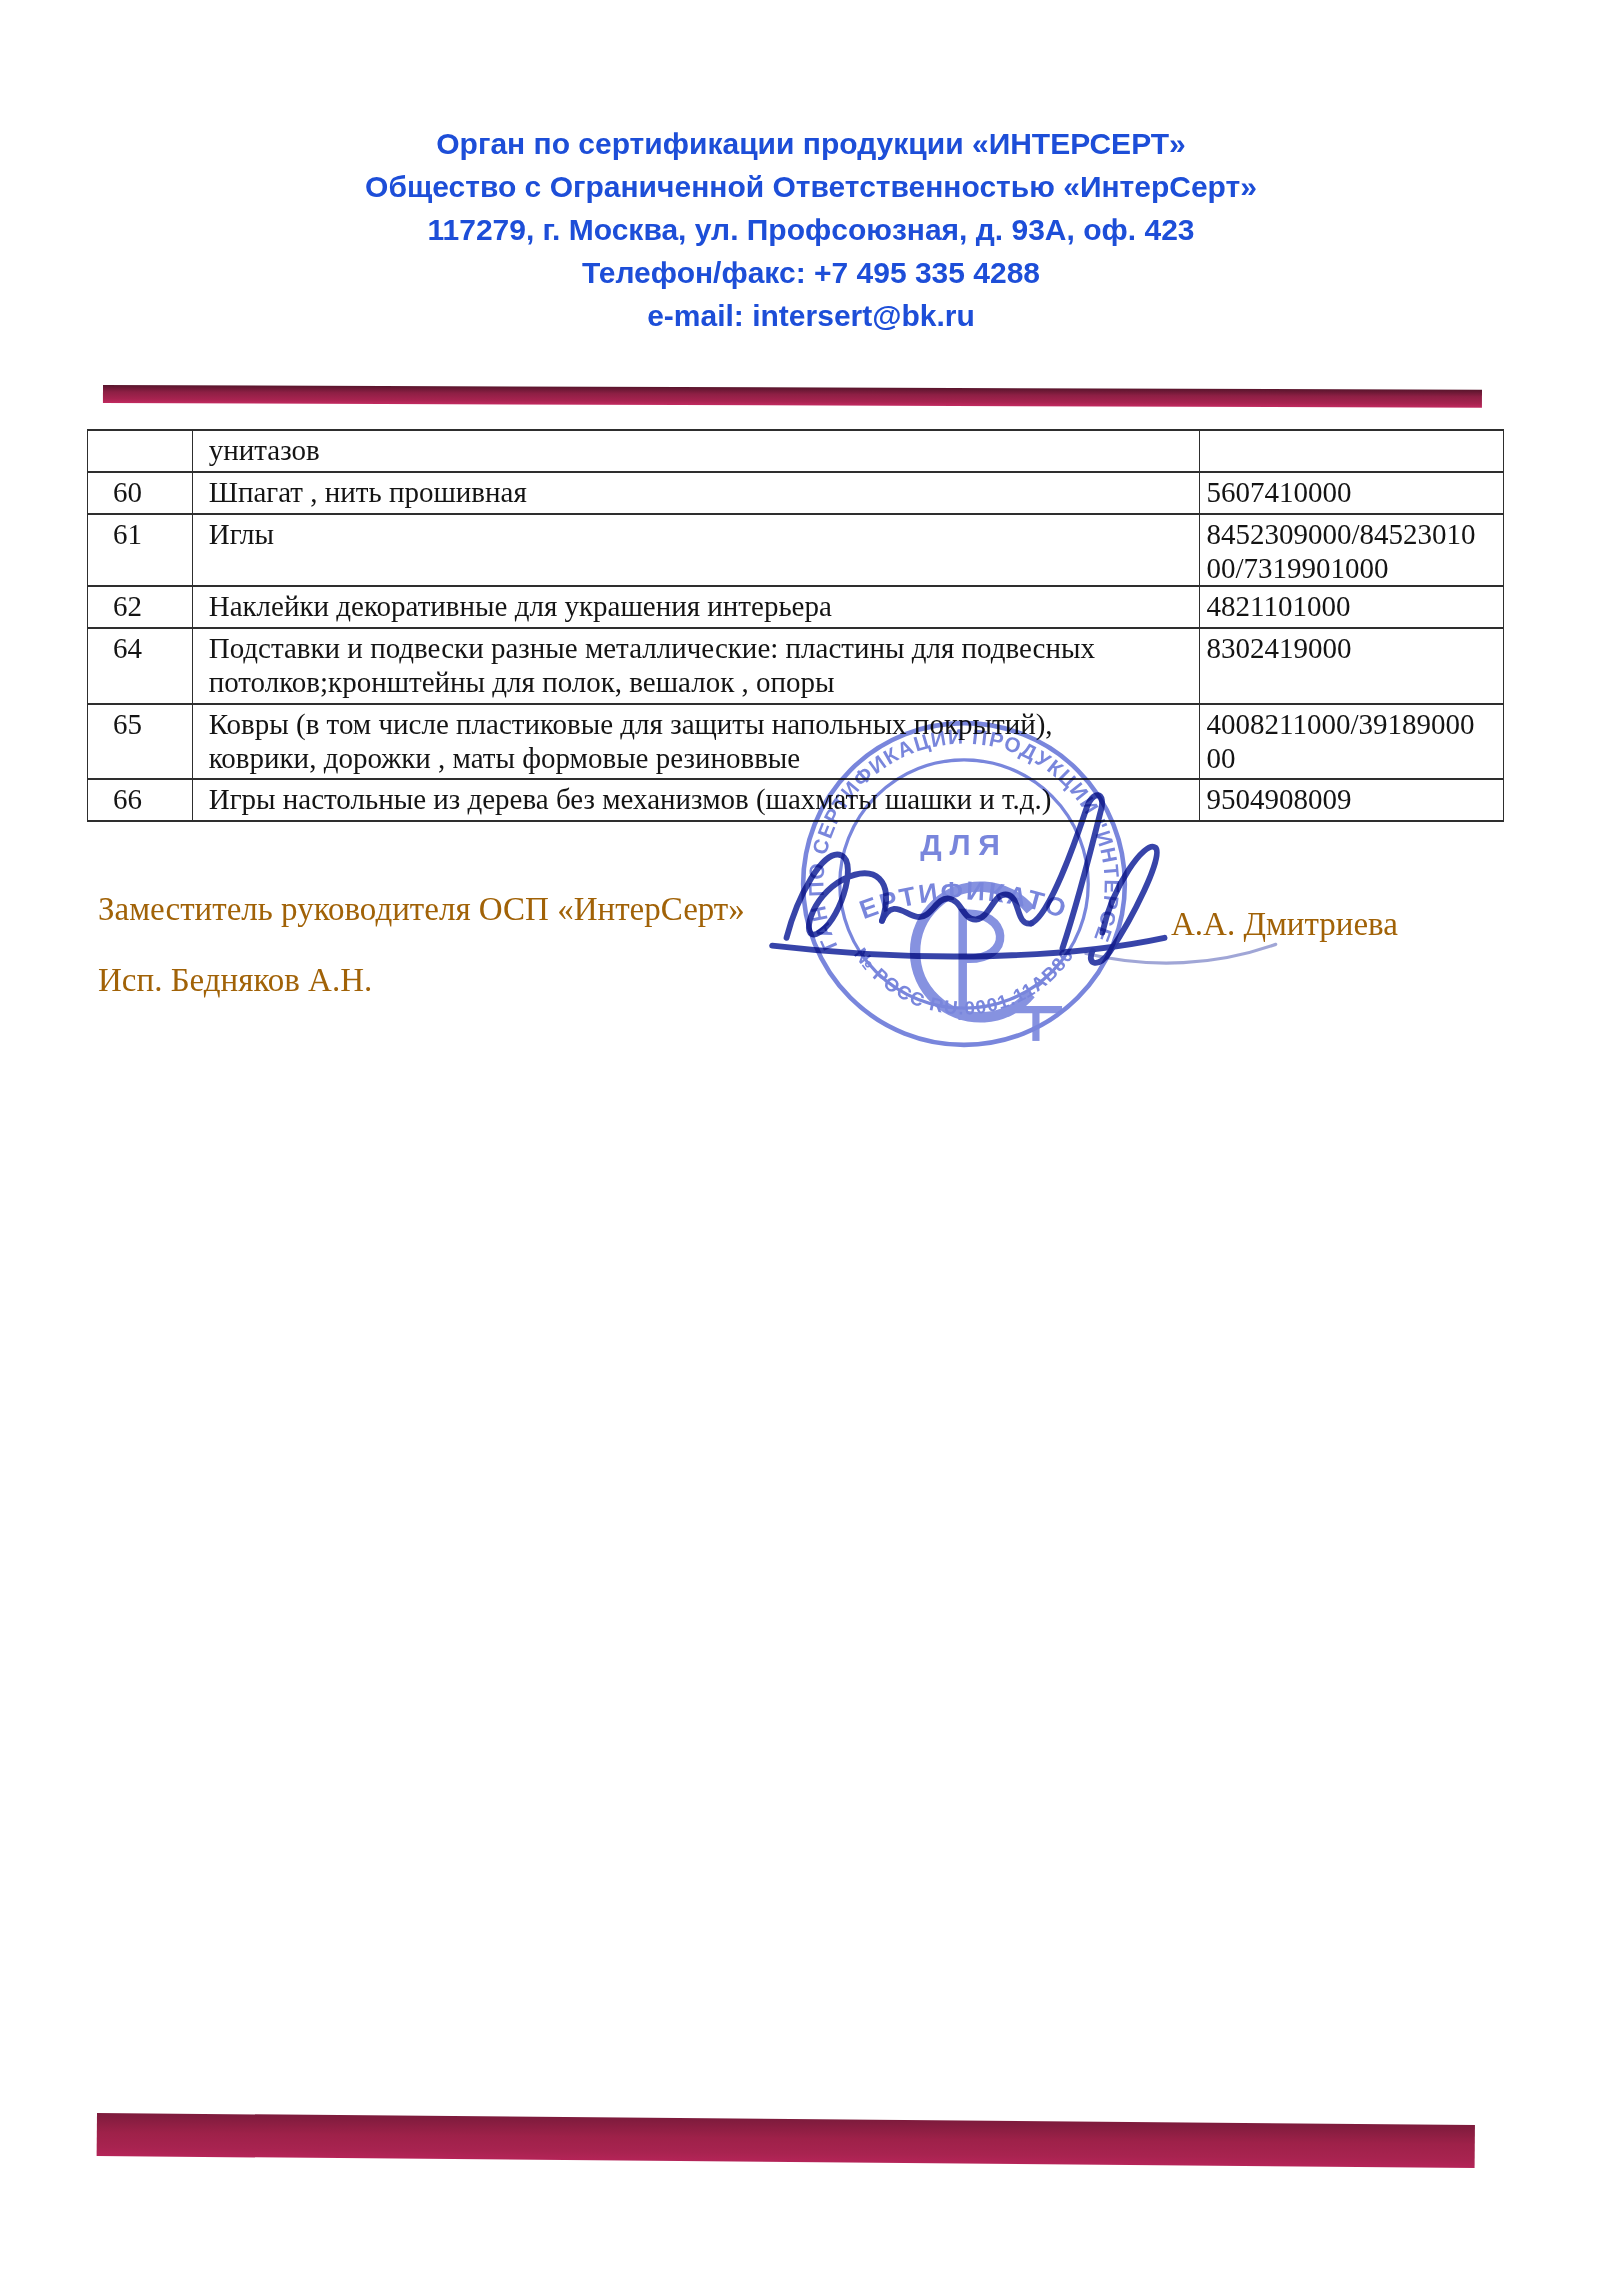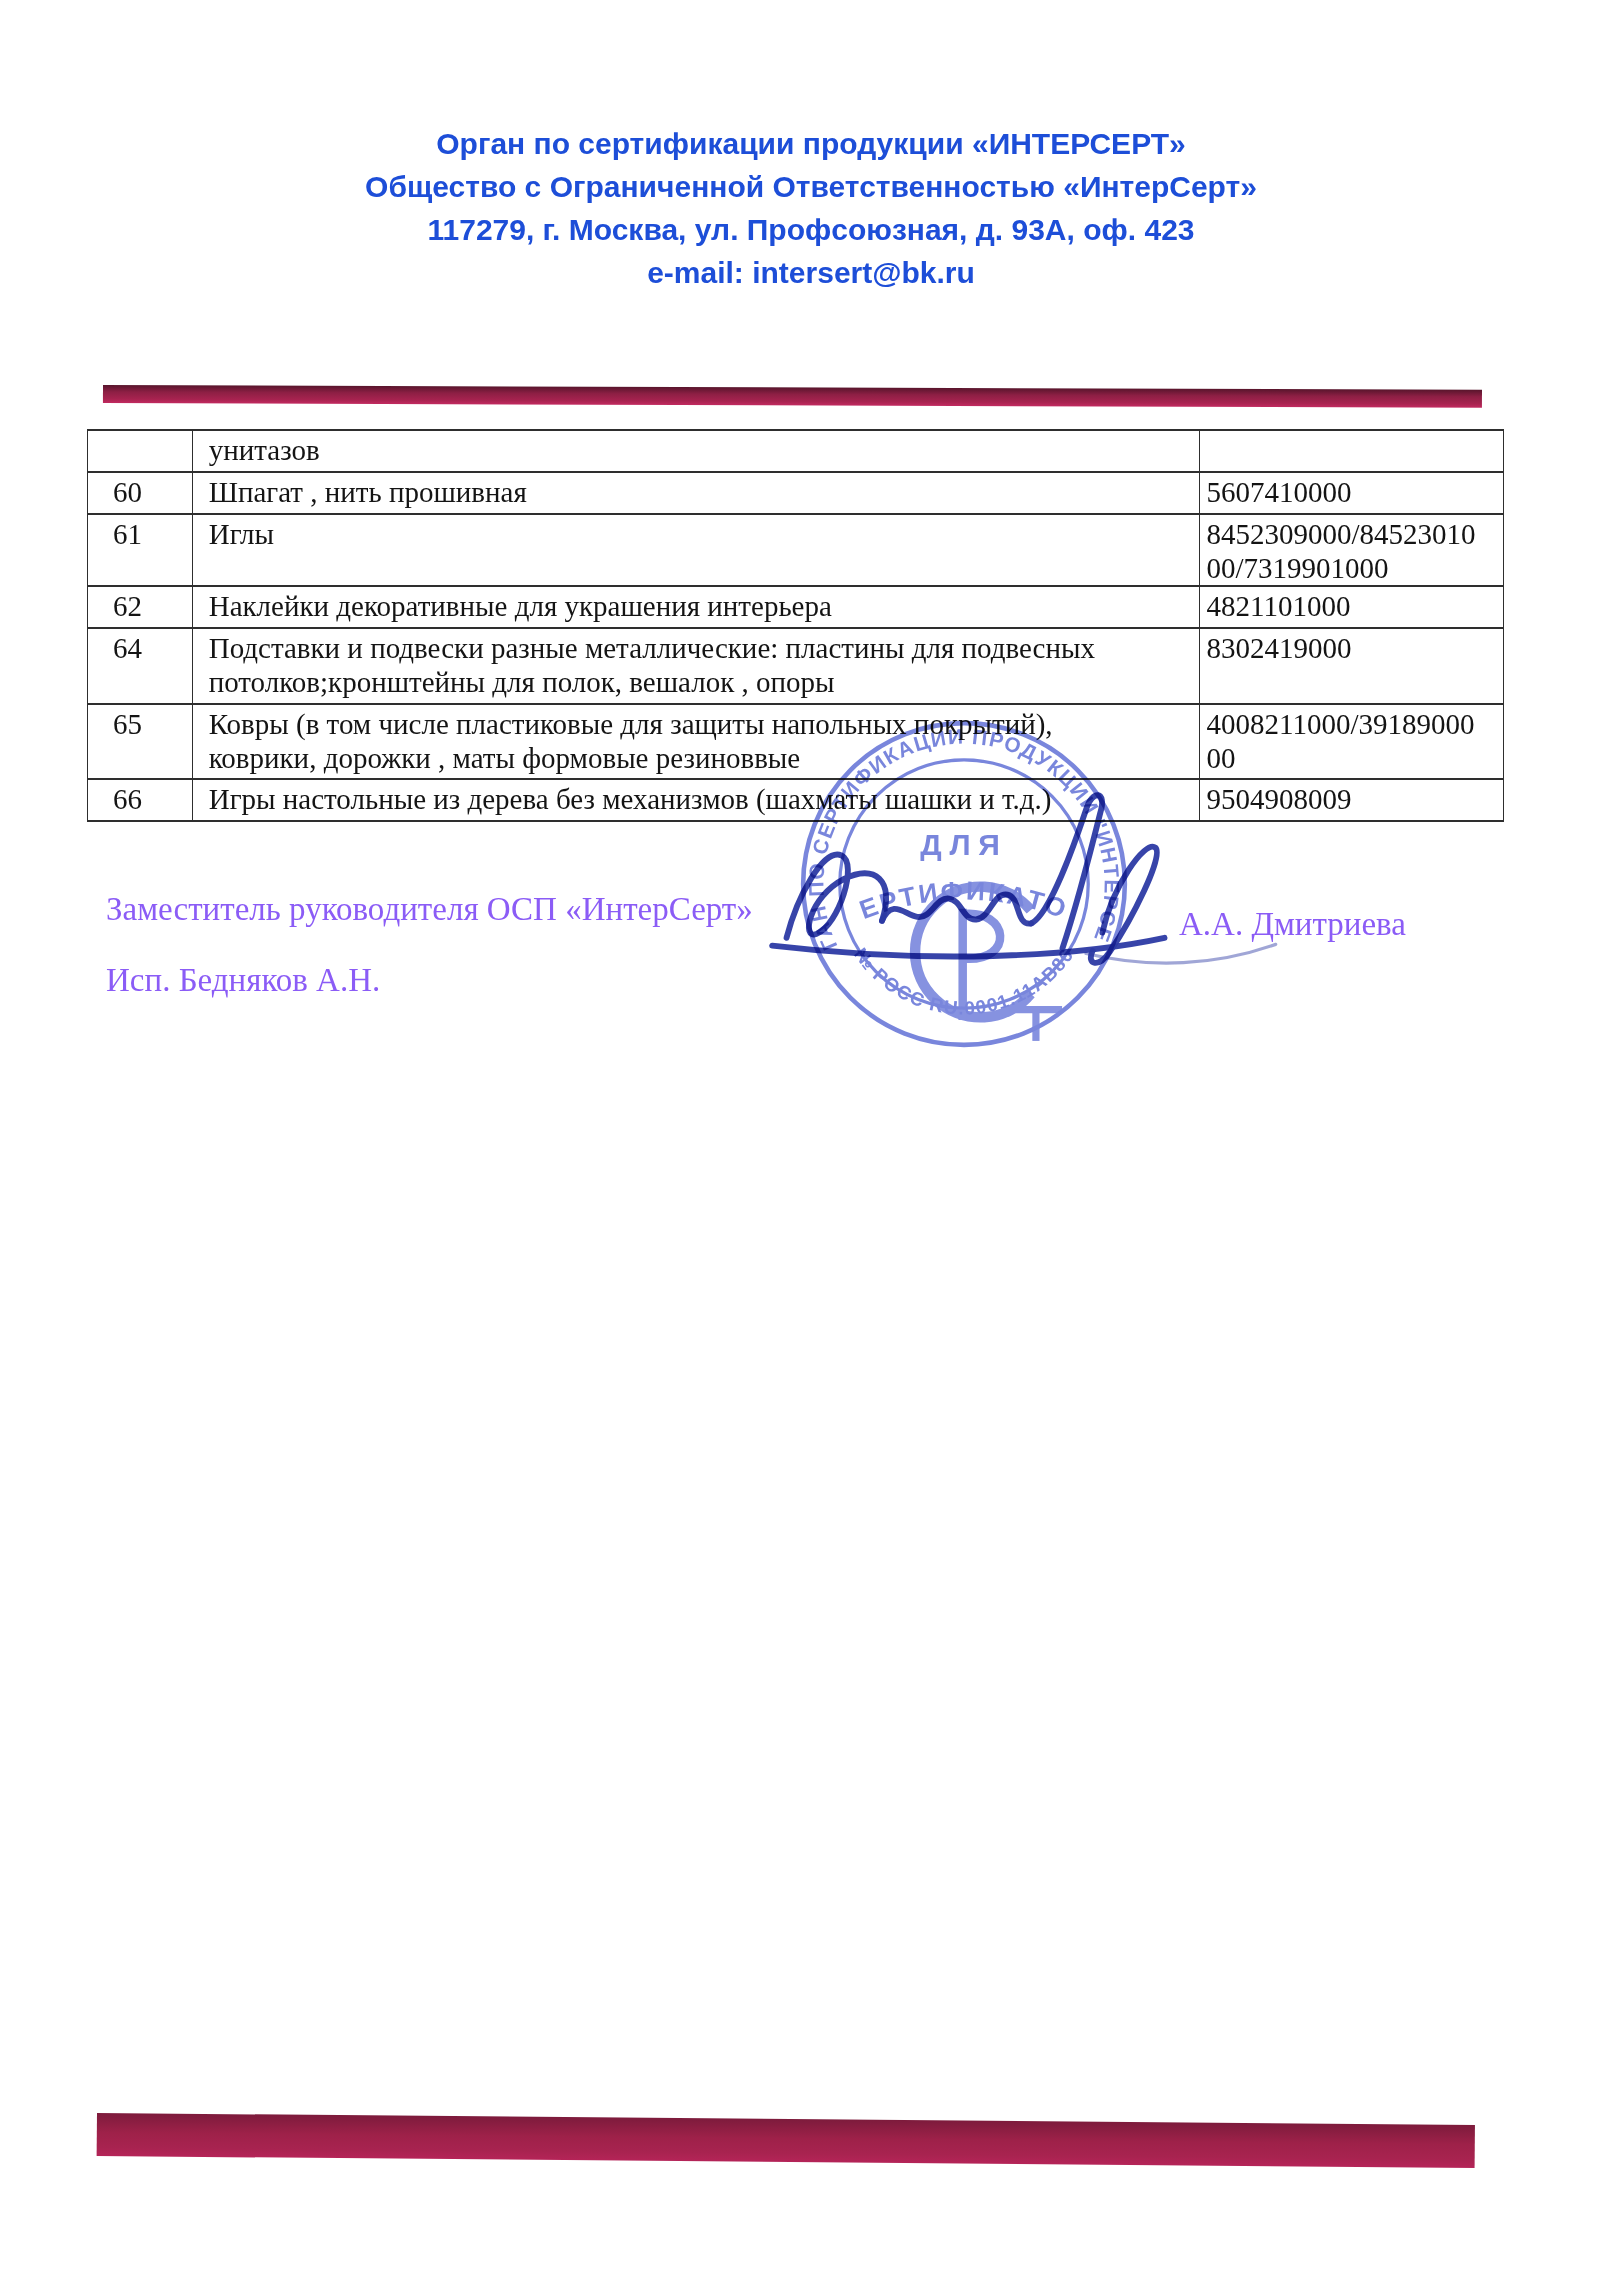--- a/index.html
+++ b/index.html
@@ -54,21 +54,21 @@
   td.cell-code { padding:2px 6.5px 0 6.5px; line-height:33px; }
   tr.r1 { height:38px; }  tr.r2 { height:38px; }
   tr.r3 { height:71px; } tr.r4 { height:37px; }
   tr.r5 { height:65px; } tr.r6 { height:72px; }
   tr.r7 { height:71px; } tr.r8 { height:38px; }
 
   
   .sig-text {
     position:absolute;
     font-family:"Liberation Serif", serif;
-    font-size:33px; color:#8b5cf6; white-space:nowrap;margin-left:8px;
+    font-size:33px; color:#a16207; white-space:nowrap;
   }
   #sig-title    { left:98px;  top:891px; }
   #sig-name     { left:1171px; top:906px; }
   #sig-executor { left:98px;  top:962px; }
 
   
   .ink { position:absolute; mix-blend-mode:multiply; }
   #stamp-svg     { left:794px; top:714px; width:340px;  height:340px; opacity:.82; }
   #signature-svg { left:746px; top:769px; width:752px; height:216px; }
 
@@ -76,20 +76,21 @@
   .stamp-text   { fill:#5b6bd5; font-family:"Liberation Sans", sans-serif; font-weight:bold; }
   .ink-stroke   { fill:none; stroke:#2c3aa4; stroke-linecap:round; stroke-linejoin:round; }
 </style>
 </head>
 <body>
 
 <div class="org-header">
   <div>Орган по сертификации продукции «ИНТЕРСЕРТ»</div>
   <div>Общество с Ограниченной Ответственностью  «ИнтерСерт»</div>
   <div>117279, г. Москва, ул. Профсоюзная, д. 93А, оф. 423</div>
+  <div>Телефон/факс: +7 495 335 4288</div>
   <div>e-mail: intersert@bk.ru</div>
 </div>
 
 <div class="rule-bar top"></div>
 <div class="rule-bar bottom"></div>
 
 <table class="goods">
   <colgroup>
       <col style="width:105px">
       <col style="width:1007px">

